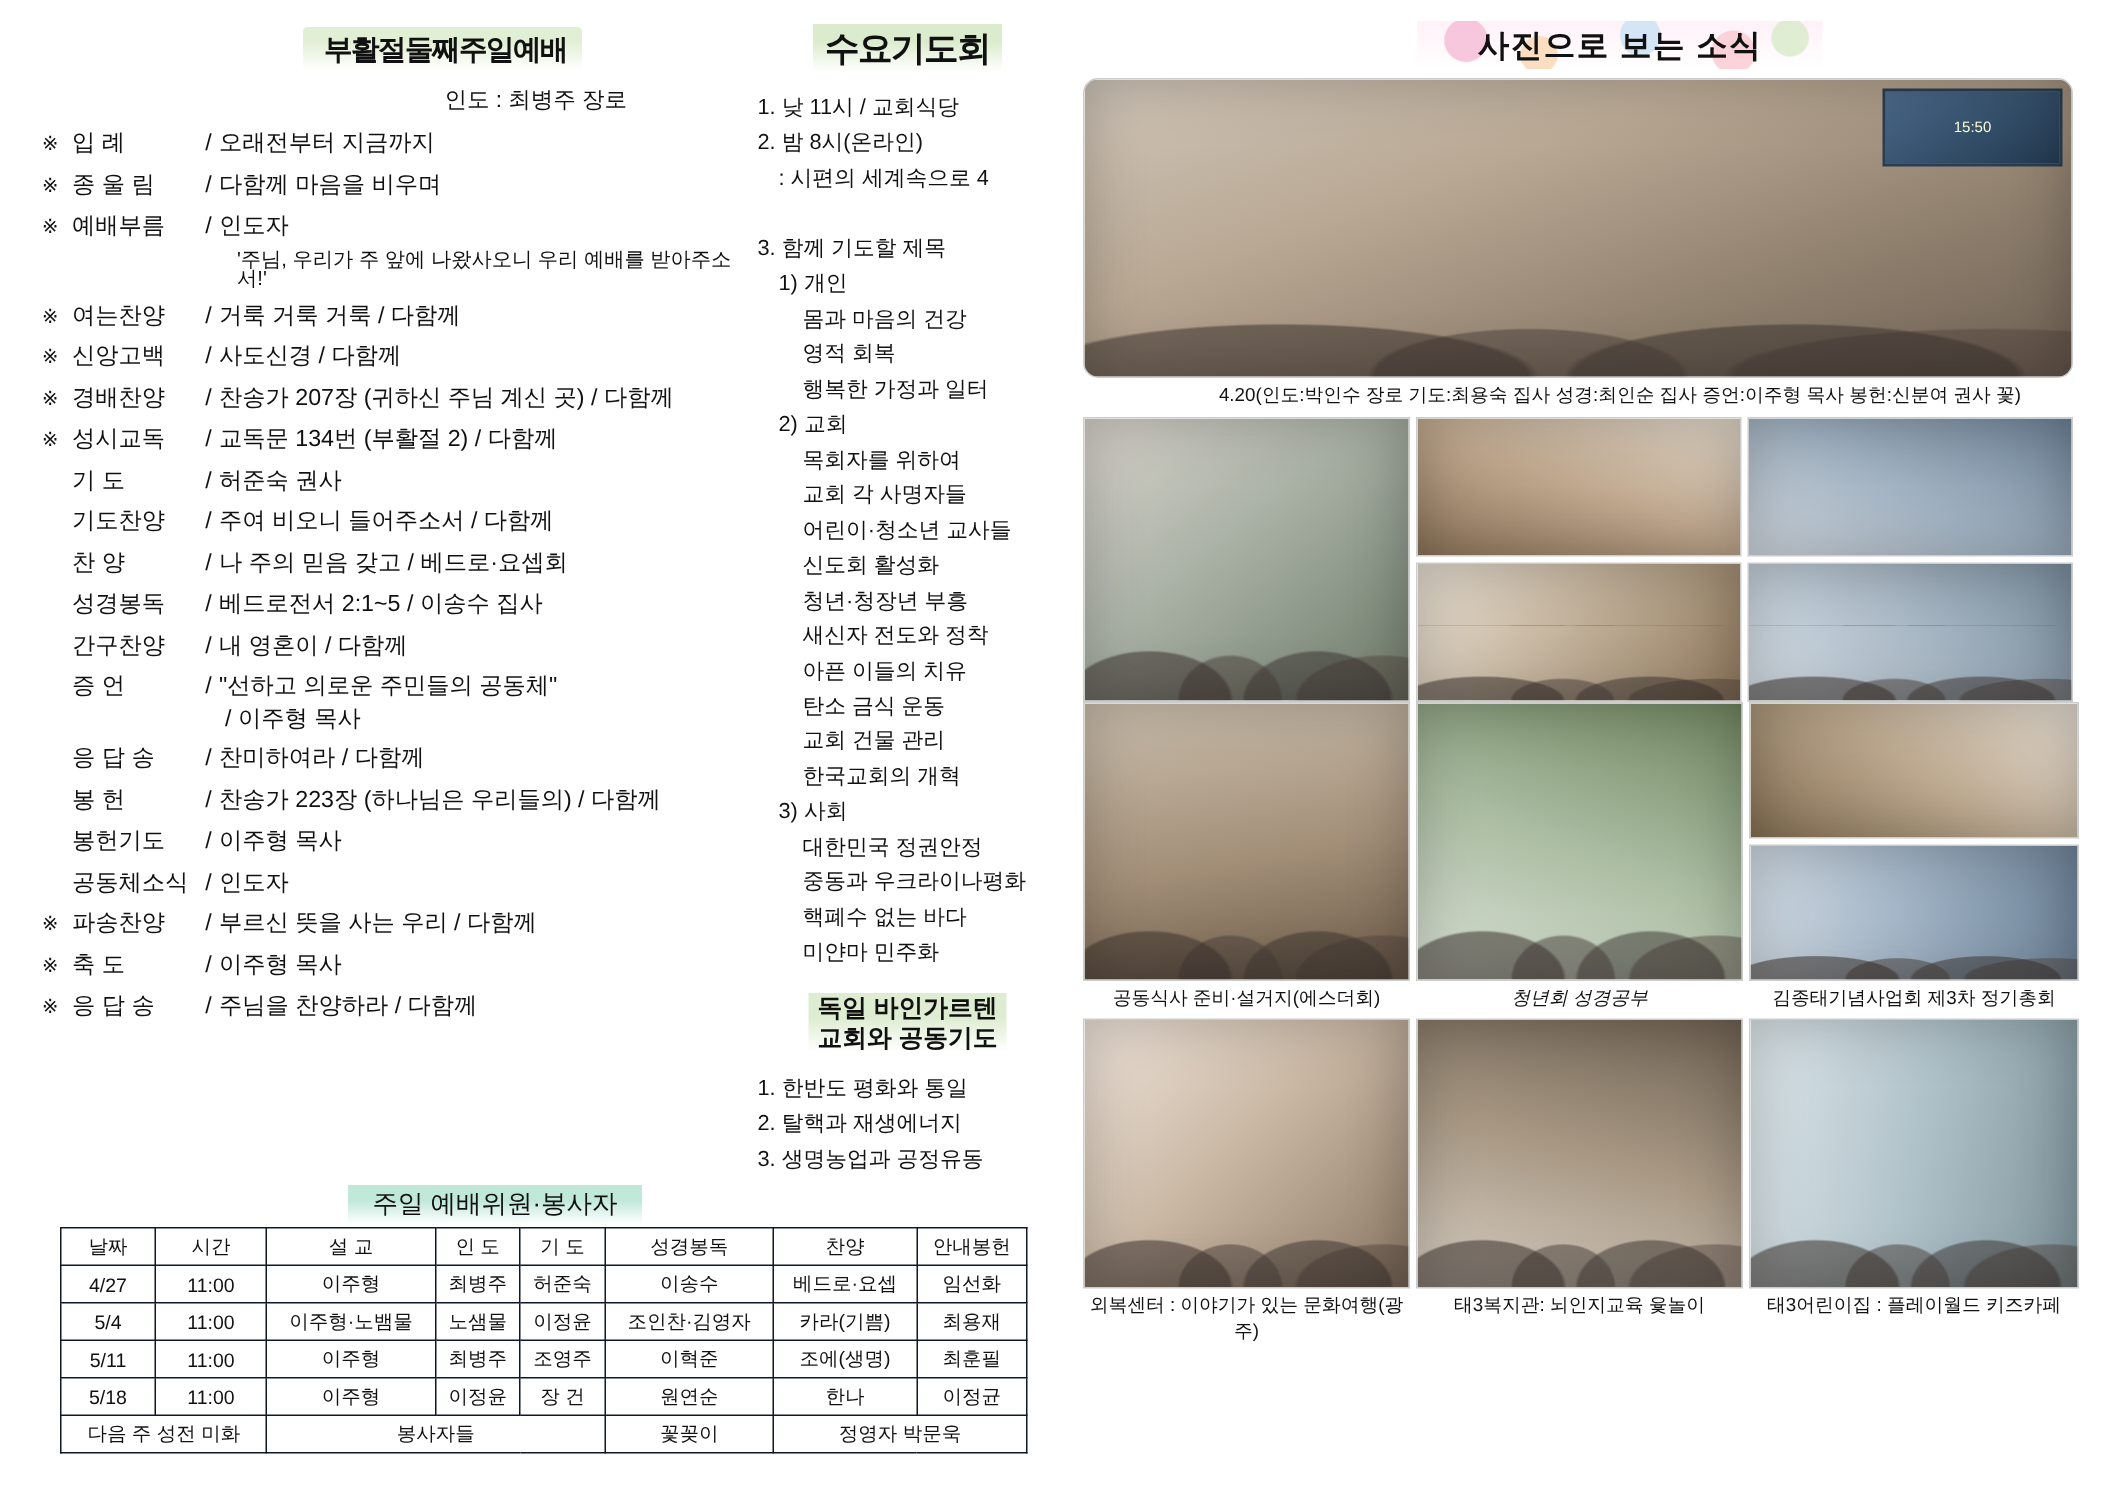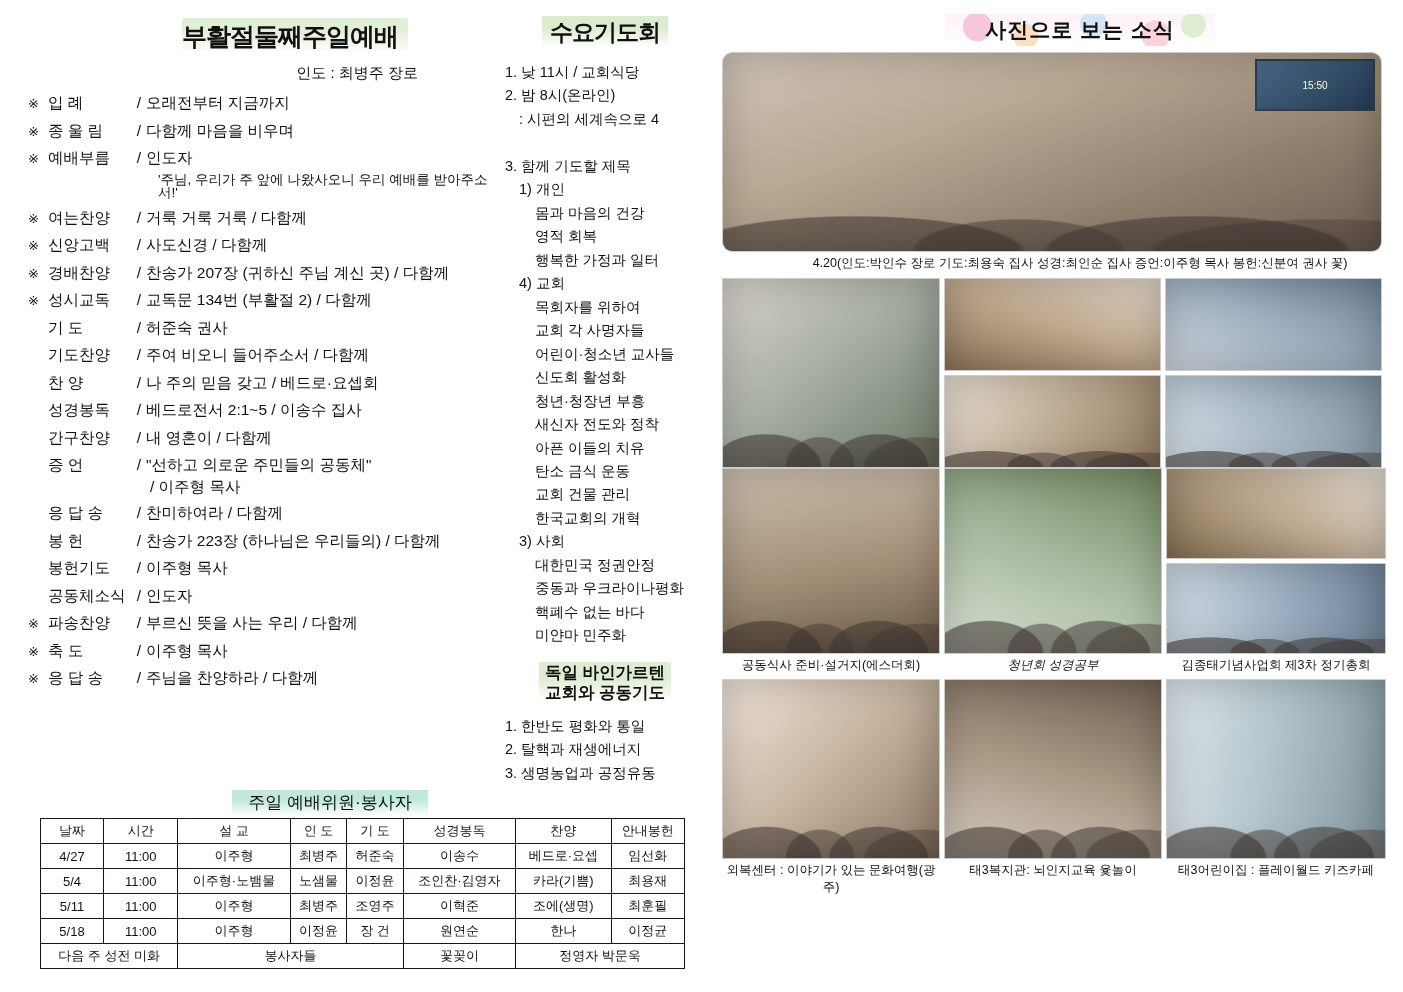--- a/index.html
+++ b/index.html
@@ -11,23 +11,23 @@
     color: #111;
     position: relative;
     overflow: hidden;
   }
   .page { position:relative; width:1403px; height:992px; }
 
   
   .col-left { position:absolute; left:28px; top:18px; width:470px; }
 
   .title-main {
-    font-size: 25px; font-weight: bold; letter-spacing: -1px;
+    font-size: 19px; font-weight: bold; letter-spacing: -1px;
     text-align:left; color:#111; position:relative; display:inline-block;
-    padding: 2px 10px 2px 0;
+    padding: 2px 10px 2px 14px;
     background: linear-gradient(to bottom, rgba(200,225,175,0.55) 30%, rgba(200,225,175,0.0) 95%);
     border-radius: 3px;
   }
   .title-wrap { text-align:center; width:370px; margin-left:82px;}
   .leader-line { text-align:right; font-size:15px; margin:9px 80px 0 0; }
 
   .order { margin-top:12px; font-size:15.5px; line-height:1.0; }
   .order .row { display:flex; align-items:baseline; margin-bottom:12px; }
   .order .mark { width:20px; flex:0 0 20px; font-size:13px; }
   .order .lbl { width:84px; flex:0 0 84px; letter-spacing:0px; }
@@ -262,21 +262,21 @@
     <div class="mid-list" id="mid-list">
         <div class="li">1. 낮 11시 / 교회식당</div>
         <div class="li">2. 밤 8시(온라인)</div>
         <div class="li indent1">: 시편의 세계속으로 4</div>
         <div class="li">&nbsp;</div>
         <div class="li">3. 함께 기도할 제목</div>
         <div class="li indent1">1) 개인</div>
         <div class="li indent2">몸과 마음의 건강</div>
         <div class="li indent2">영적 회복</div>
         <div class="li indent2">행복한 가정과 일터</div>
-        <div class="li indent1">4) 교회</div>
+        <div class="li indent1">2) 교회</div>
         <div class="li indent2">목회자를 위하여</div>
         <div class="li indent2">교회 각 사명자들</div>
         <div class="li indent2">어린이·청소년 교사들</div>
         <div class="li indent2">신도회 활성화</div>
         <div class="li indent2">청년·청장년 부흥</div>
         <div class="li indent2">새신자 전도와 정착</div>
         <div class="li indent2">아픈 이들의 치유</div>
         <div class="li indent2">탄소 금식 운동</div>
         <div class="li indent2">교회 건물 관리</div>
         <div class="li indent2">한국교회의 개혁</div>

